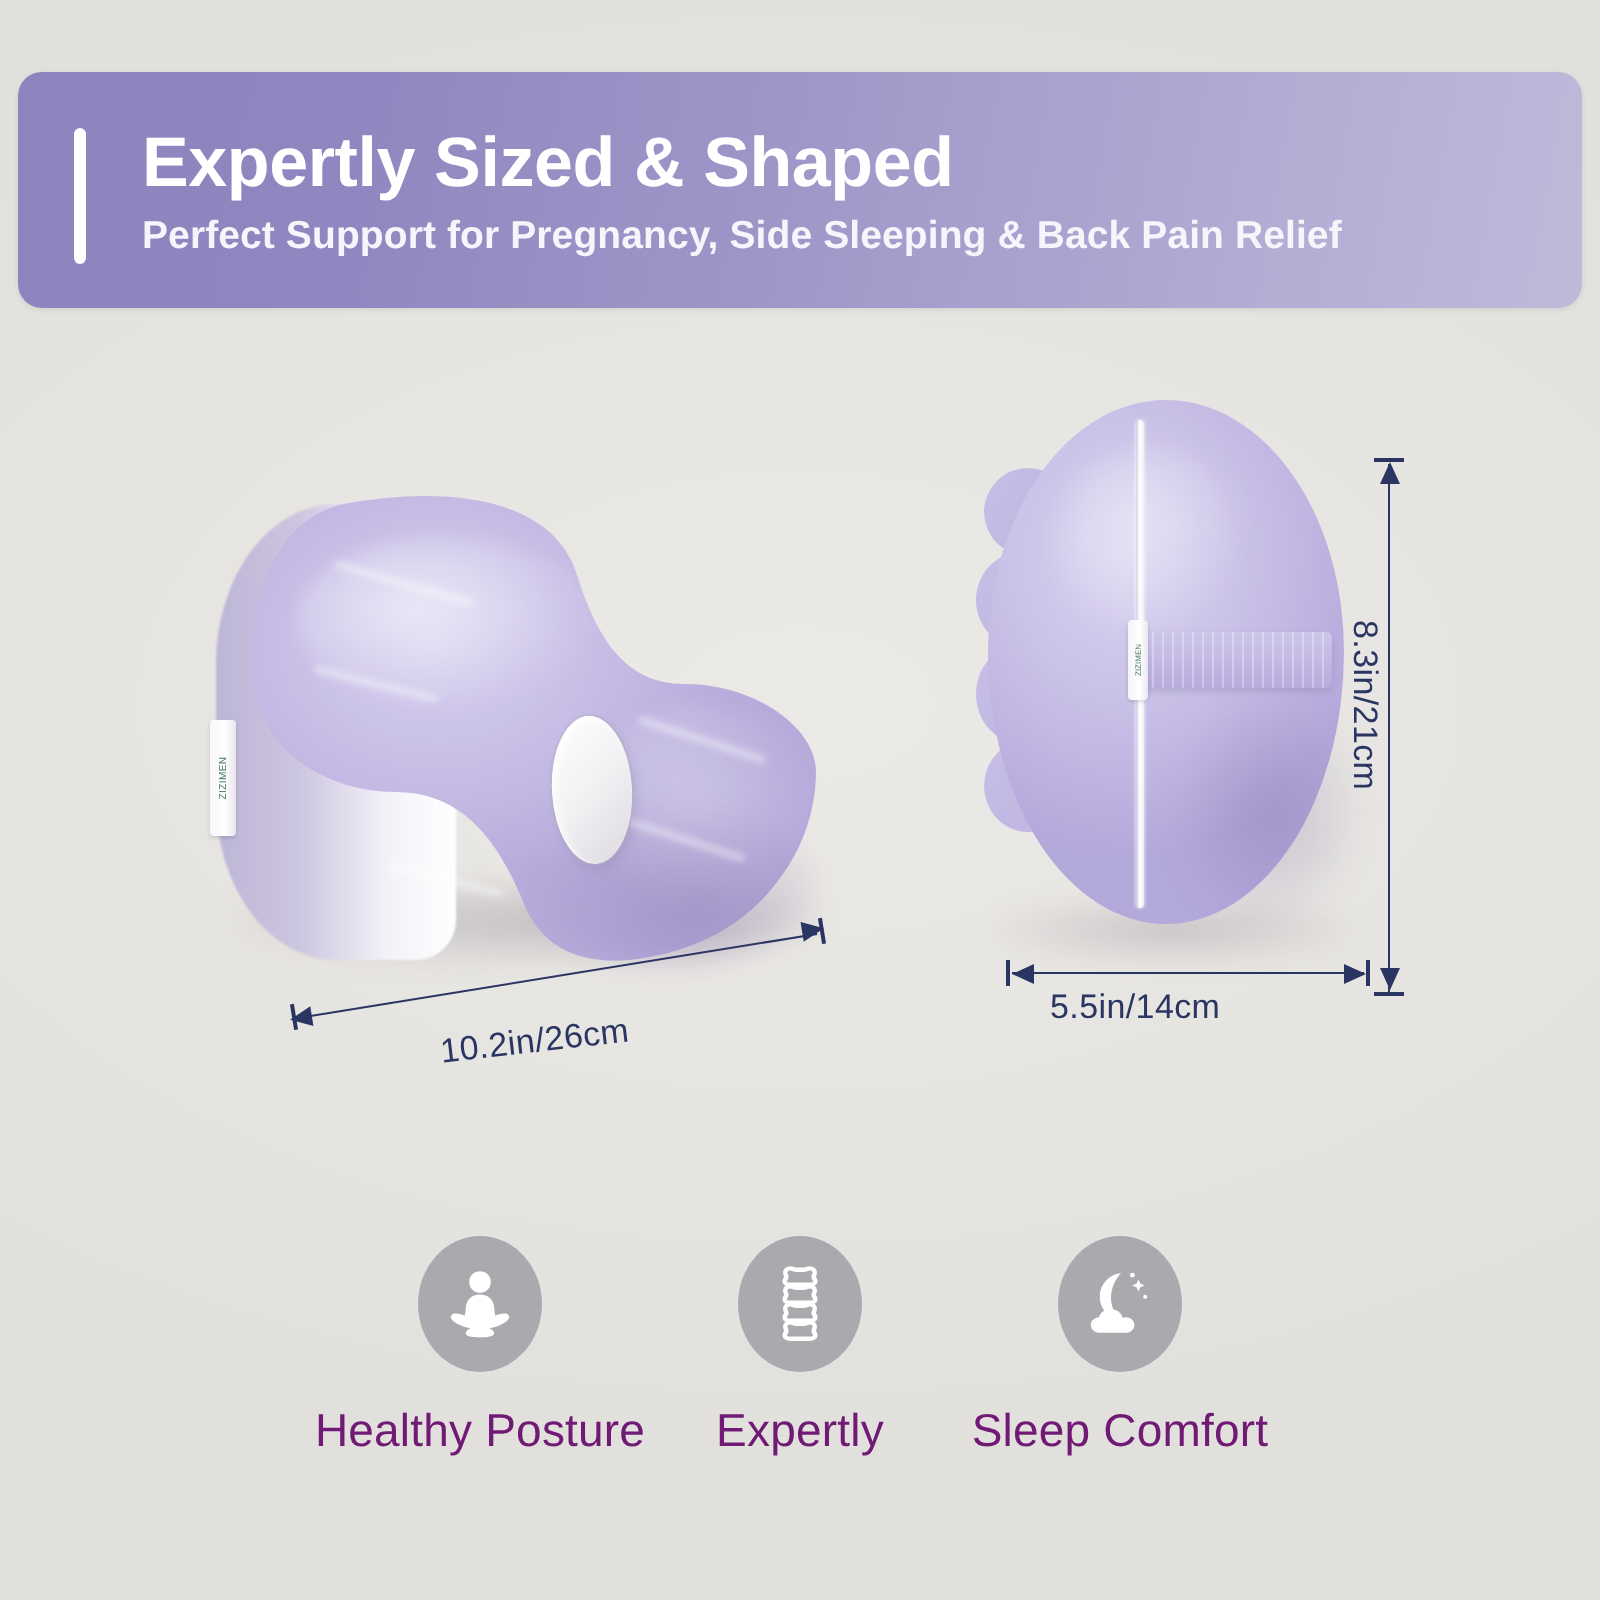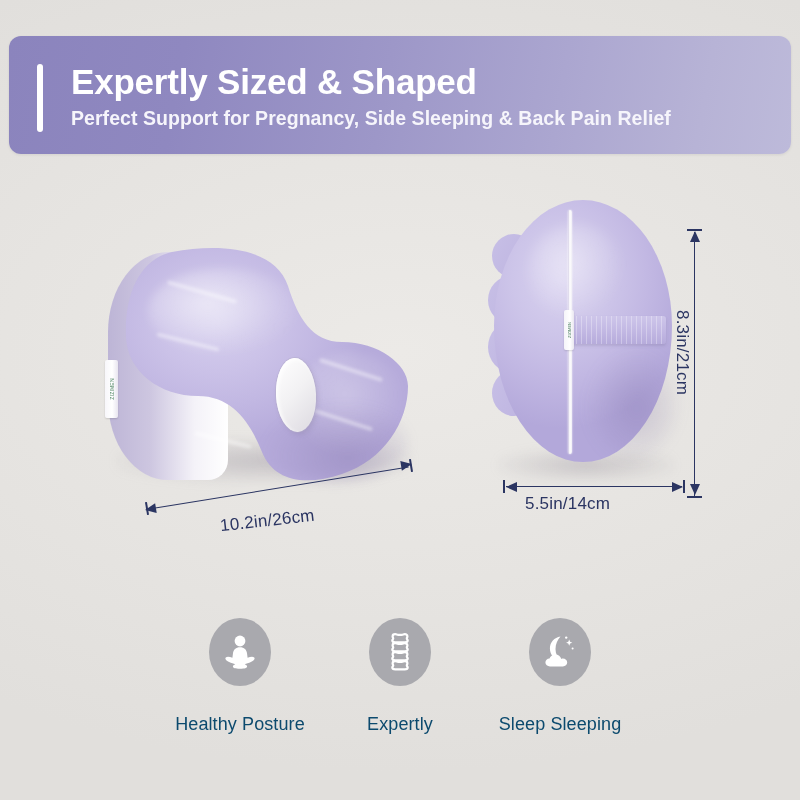--- a/index.html
+++ b/index.html
@@ -459,23 +459,23 @@
     width: 62px;
     height: 68px;
     border-radius: 50%;
     background: #a9a9ae;
     display: flex;
     align-items: center;
     justify-content: center;
   }
   .feature-circle svg { display: block; }
   .feature-label {
-    margin-top: 28px;
-    font-size: 18px;
-    color: #0c4a6e;
+    margin-top: 16px;
+    font-size: 23px;
+    color: #701a75;
     white-space: nowrap;
     letter-spacing: 0.1px;
   }
 </style>
 </head>
 <body>
 
 <div class="page-bg"></div>
 
 <div class="banner">
@@ -583,16 +583,16 @@
   <div class="feature">
     <div class="feature-circle">
       <svg width="42" height="40" viewBox="0 0 42 40">
         <path d="M21.5 4.5 c-6.2 0.9 -10.6 5.8 -10.6 11.9 c0 6.3 4.7 11.3 11.1 11.9 c-3.4 -2.6 -5.5 -6.7 -5.5 -11.4 c0 -4.9 2.2 -9.2 5.0 -12.4 z" fill="#ffffff"></path>
         <path d="M30.2 7.6 l0.9 2.2 l2.2 0.9 l-2.2 0.9 l-0.9 2.2 l-0.9 -2.2 l-2.2 -0.9 l2.2 -0.9 z" fill="#ffffff"></path>
         <circle cx="27.2" cy="5.6" r="1.2" fill="#ffffff"></circle>
         <circle cx="33.6" cy="16.4" r="1.0" fill="#ffffff"></circle>
         <path d="M11.0 34.4 c-2.6 0 -4.6 -1.7 -4.6 -3.9 c0 -2.1 1.8 -3.8 4.1 -3.9 c0.7 -2.4 3.0 -4.1 5.8 -4.1 c2.9 0 5.4 1.9 6.0 4.4 c0.5 -0.2 1.0 -0.3 1.6 -0.3 c2.4 0 4.3 1.7 4.3 3.9 c0 2.2 -1.9 3.9 -4.3 3.9 z" fill="#ffffff"></path>
       </svg>
     </div>
-    <div class="feature-label">Sleep Sleeping</div>
+    <div class="feature-label">Sleep Comfort</div>
   </div>
 
 </div>
 
 </body></html>

